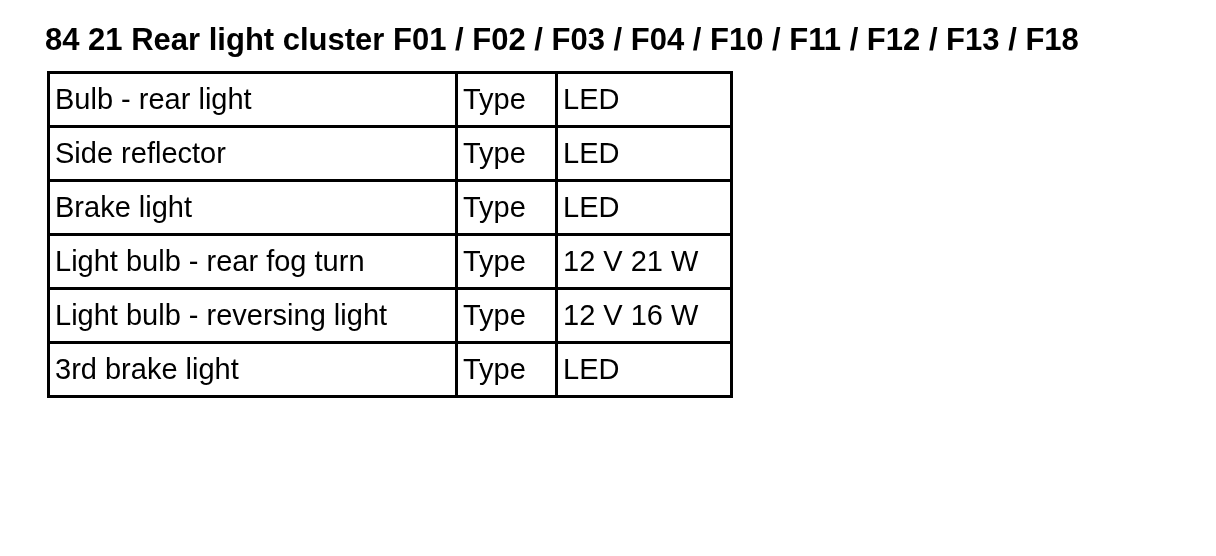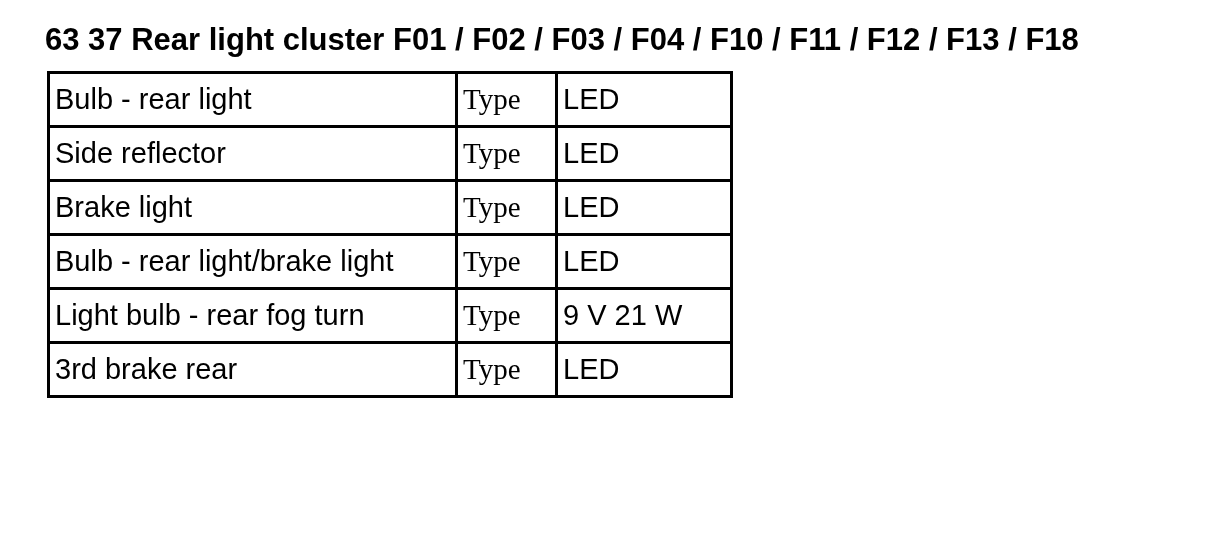--- a/index.html
+++ b/index.html
@@ -34,54 +34,54 @@
   }
   table.spec-table td {
     border: 3px solid #000000;
     height: 51px;
     padding: 0 0 0 5px;
     vertical-align: middle;
     white-space: nowrap;
     overflow: hidden;
   }
   td.col-label { width: 400px; margin-top: 12px; }
-  td.col-key   { width: 92px; font-family: Liberation Serif, serif;  }
+  td.col-key   { width: 92px;  }
   td.col-value { width: 167px; }
 </style>
 </head>
 <body>
 
-<div class="page-title">63 37 Rear light cluster F01 / F02 / F03 / F04 / F10 / F11 / F12 / F13 / F18</div>
+<div class="page-title">84 21 Rear light cluster F01 / F02 / F03 / F04 / F10 / F11 / F12 / F13 / F18</div>
 
 <table class="spec-table">
   <tbody>
     <tr>
       <td class="col-label">Bulb - rear light</td>
       <td class="col-key">Type</td>
       <td class="col-value">LED</td>
     </tr>
     <tr>
       <td class="col-label">Side reflector</td>
       <td class="col-key">Type</td>
       <td class="col-value">LED</td>
     </tr>
     <tr>
       <td class="col-label">Brake light</td>
       <td class="col-key">Type</td>
       <td class="col-value">LED</td>
     </tr>
     <tr>
-      <td class="col-label">Bulb - rear light/brake light</td>
+      <td class="col-label">Light bulb - rear fog turn</td>
       <td class="col-key">Type</td>
-      <td class="col-value">LED</td>
+      <td class="col-value">12 V 21 W</td>
     </tr>
     <tr>
-      <td class="col-label">Light bulb - rear fog turn</td>
+      <td class="col-label">Light bulb - reversing light</td>
       <td class="col-key">Type</td>
-      <td class="col-value">9 V 21 W</td>
+      <td class="col-value">12 V 16 W</td>
     </tr>
     <tr>
-      <td class="col-label">3rd brake rear</td>
+      <td class="col-label">3rd brake light</td>
       <td class="col-key">Type</td>
       <td class="col-value">LED</td>
     </tr>
   </tbody>
 </table>
 
 </body></html>

